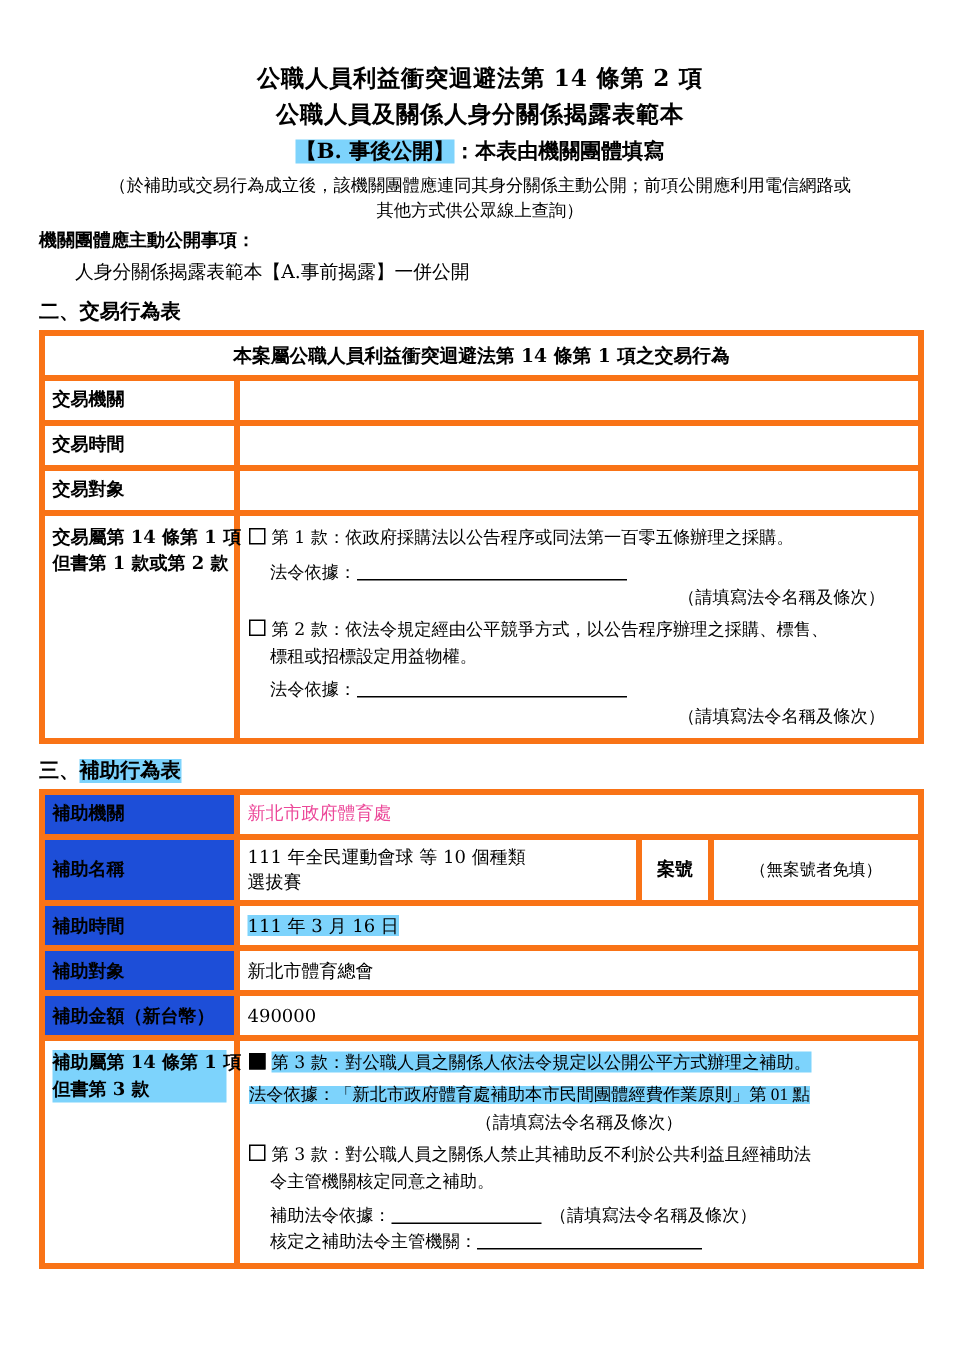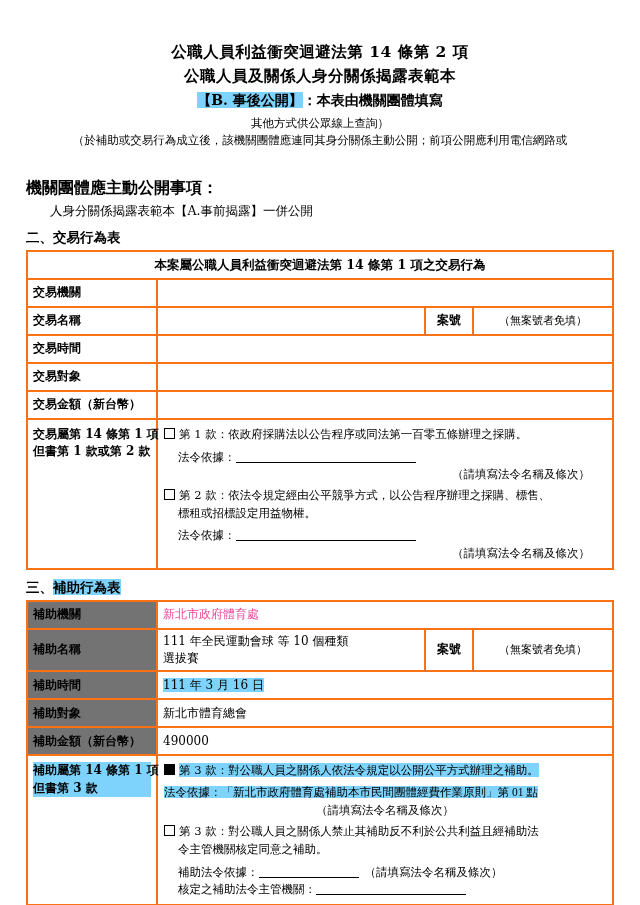--- a/index.html
+++ b/index.html
@@ -42,59 +42,59 @@
     font-weight: bold;
   }
   .note-paren {
     text-align: center;
     font-size: 11.5px;
     line-height: 1.5;
     margin-top: 5px;
   }
   .sec-head {
     font-weight: bold;
-    font-size: 16px;
-    margin-top: 28px;
+    font-size: 12px;
+    margin-top: 2px;
   }
   .para {
     font-size: 12.5px;
     line-height: 1.55;
     margin-top: 2px;
   }
   .indent2 { padding-left: 24px; }
   .sec2 {
     font-weight: bold;
     font-size: 13.5px;
     margin-top: 9px;
     margin-bottom: 3px;
   }
   table.tbl {
     border-collapse: collapse;
     width: 100%;
     font-size: 12px;
     table-layout: fixed;
   }
   table.tbl td {
-    border: 2px solid #f97316;
+    border: 4px solid #f97316;
     padding: 3px 5px;
     vertical-align: middle;
     line-height: 1.45;
     height: 20px;
   }
   .tbl-head td {
     text-align: center;
     font-weight: bold;
     font-size: 12.5px;
     padding: 4px 2px;
   }
   .lbl {
     font-weight: bold;
     white-space: nowrap;
   }
-  .lbl-hl { background: #737373; font-weight: bold; }
+  .lbl-hl { background: #1d4ed8; font-weight: bold; }
   .blue { color: #ec4899; }
   .cl { font-size: 11.5px; line-height: 1.5; }
   .small { font-size: 11px; }
   .chk {
     display: inline-block;
     width: 9px;
     height: 9px;
     border: 1px solid #000;
     margin-right: 4px;
     vertical-align: -1px;
@@ -130,22 +130,22 @@
     <div class="title-block">
       <div>公職人員利益衝突迴避法第 14 條第 2 項</div>
       <div>公職人員及關係人身分關係揭露表範本</div>
     </div>
 
     <div class="subtitle-line">
       <span class="hl">【B. 事後公開】</span><span>：本表由機關團體填寫</span>
     </div>
 
     <div class="note-paren">
+      <div>（於補助或交易行為成立後，該機關團體應連同其身分關係主動公開；前項公開應利用電信網路或</div>
       <div>其他方式供公眾線上查詢）</div>
-      <div>（於補助或交易行為成立後，該機關團體應連同其身分關係主動公開；前項公開應利用電信網路或</div>
     </div>
 
     <div class="sec-head">機關團體應主動公開事項：</div>
     <div class="para indent2">人身分關係揭露表範本【A.事前揭露】一併公開</div>
 
     <div class="sec2">二、交易行為表</div>
 
     <table class="tbl">
       <colgroup>
         <col style="width:130px">
@@ -155,35 +155,25 @@
       </colgroup>
       <tbody>
           <tr class="tbl-head">
         <td colspan="4">本案屬公職人員利益衝突迴避法第 14 條第 1 項之交易行為</td>
       </tr>
       <tr>
         <td class="lbl">交易機關</td>
         <td colspan="3"></td>
       </tr>
       <tr>
-        <td class="lbl">交易名稱</td>
-        <td></td>
-        <td class="lbl" style="text-align:center">案號</td>
-        <td class="small" style="text-align:center">（無案號者免填）</td>
-      </tr>
-      <tr>
         <td class="lbl">交易時間</td>
         <td colspan="3"></td>
       </tr>
       <tr>
         <td class="lbl">交易對象</td>
-        <td colspan="3"></td>
-      </tr>
-      <tr>
-        <td class="lbl">交易金額（新台幣）</td>
         <td colspan="3"></td>
       </tr>
       <tr>
         <td class="lbl" style="vertical-align:top; padding-top:6px;">
           <div>交易屬第 14 條第 1 項</div>
           <div>但書第 1 款或第 2 款</div>
         </td>
         <td colspan="3" class="cl" style="vertical-align:top; padding:5px 6px;">
           <div class="row-line hang">
             <span class="chk"></span><span>第 1 款：依政府採購法以公告程序或同法第一百零五條辦理之採購。</span>

